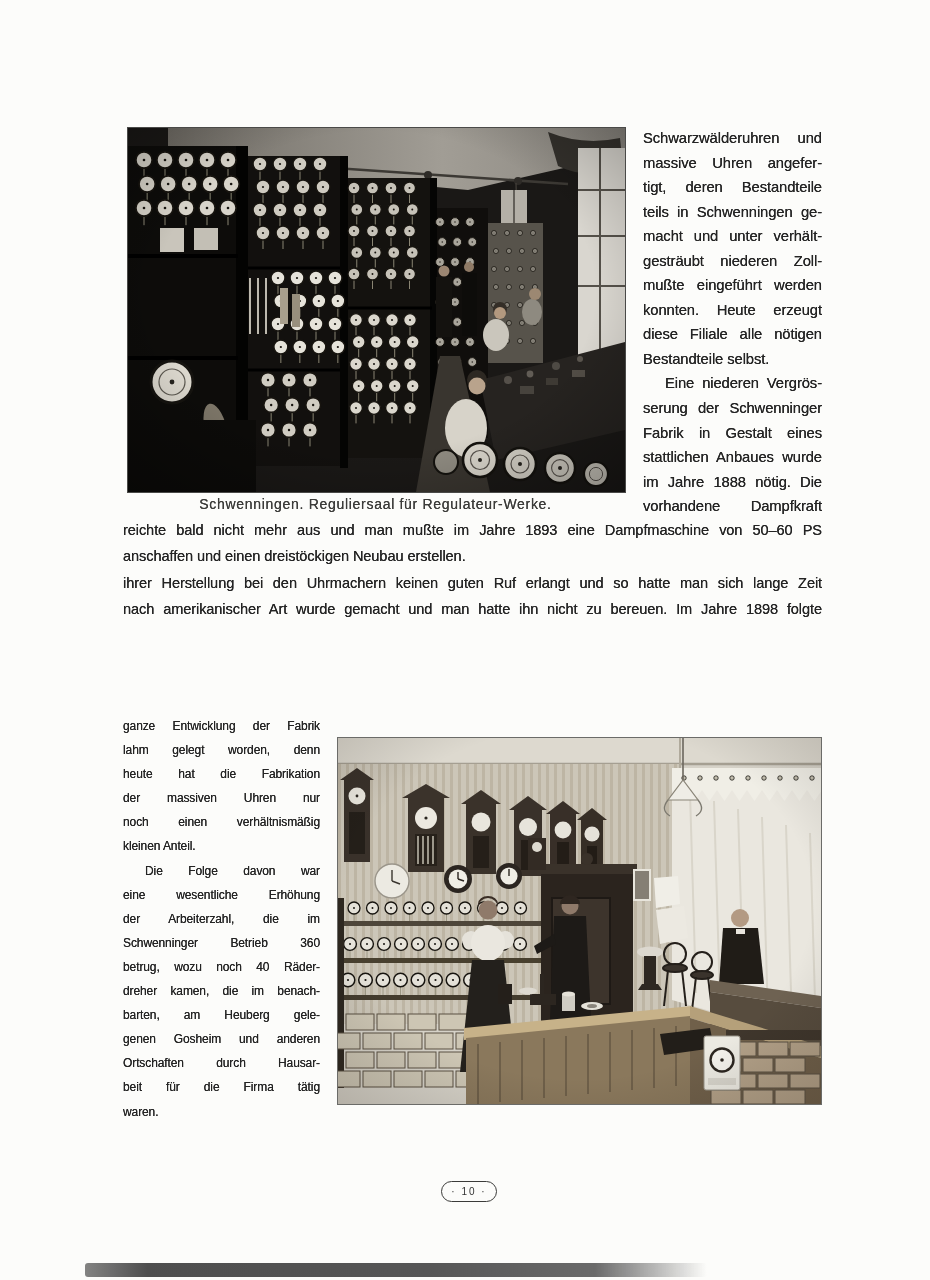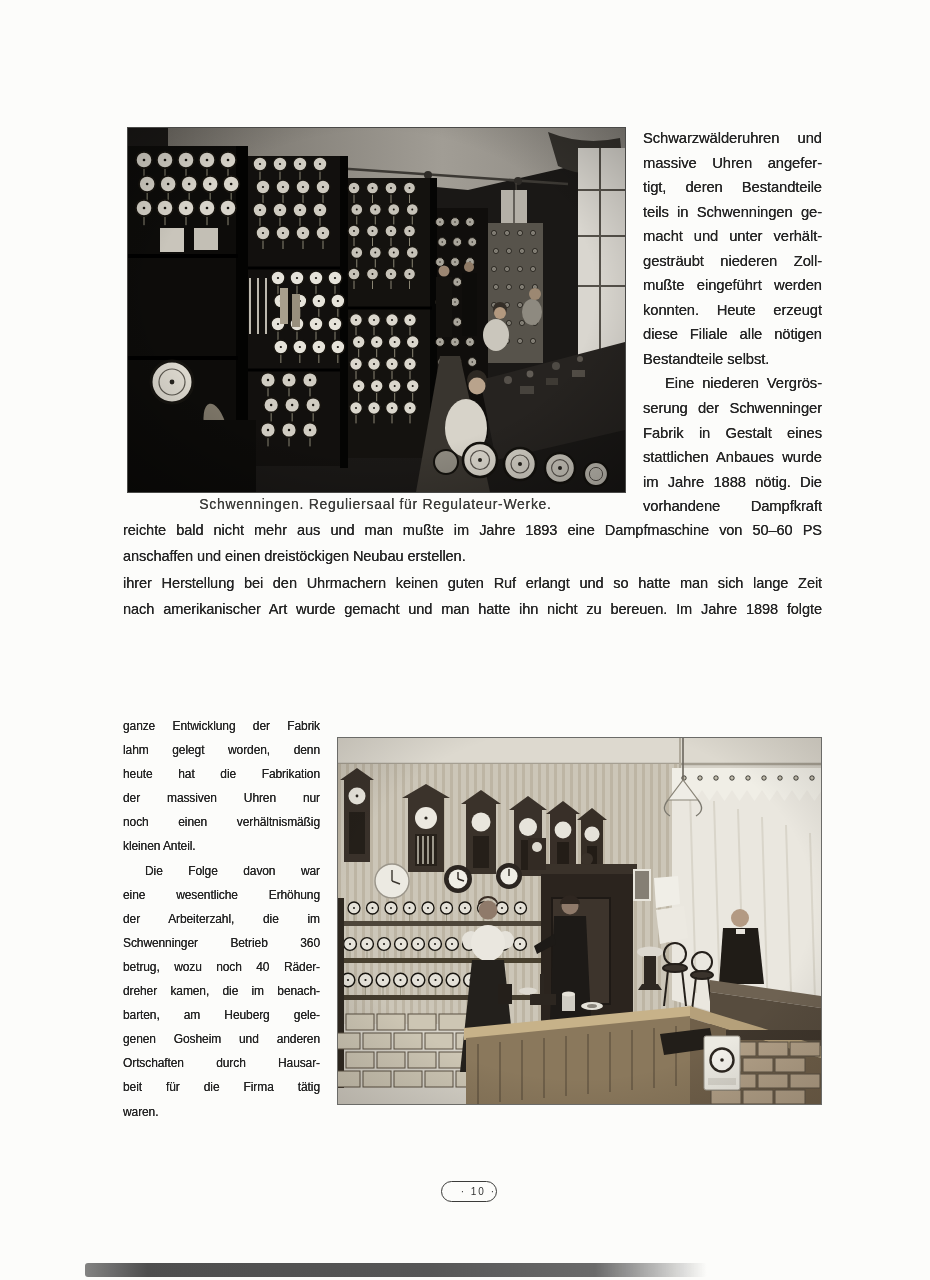--- a/index.html
+++ b/index.html
@@ -21,21 +21,21 @@
   #maincol .line{height:26.4px;line-height:26.4px;}
   #leftcol{left:123px;top:714px;width:197px;font-size:12px;}
   #leftcol .line{height:24.1px;line-height:24.1px;}
   #rightcol .line.ind,#leftcol .line.ind{padding-left:22px;}
   #maincol .line.ind{padding-left:55px;}
   .cap{position:absolute;font-size:14px;letter-spacing:.7px;color:#3c3c3a;text-align:center;
        text-shadow:0 0 .3px currentColor;}
   #cap1{left:127px;top:496px;width:497px;}
   #cap2{left:337px;top:1114px;width:483px;}
   .pageno{position:absolute;left:441px;top:1181px;width:56px;height:21px;border:1.4px solid #3b3b39;
-          border-radius:11px;display:flex;align-items:center;justify-content:flex-end;
+          border-radius:11px;display:flex;align-items:center;justify-content:center;
           font-size:10px;letter-spacing:2px;color:#333;box-sizing:border-box;}
   .scanbar{position:absolute;left:85px;top:1263px;width:622px;height:14px;border-radius:3px;
            background:linear-gradient(90deg,rgba(90,90,90,.75) 0%,#4e4e4e 10%,#565656 55%,#6a6a6a 82%,rgba(110,110,110,0) 100%);
            filter:blur(.5px);}
 </style>
 </head>
 <body>
 
 <div class="page">
 

